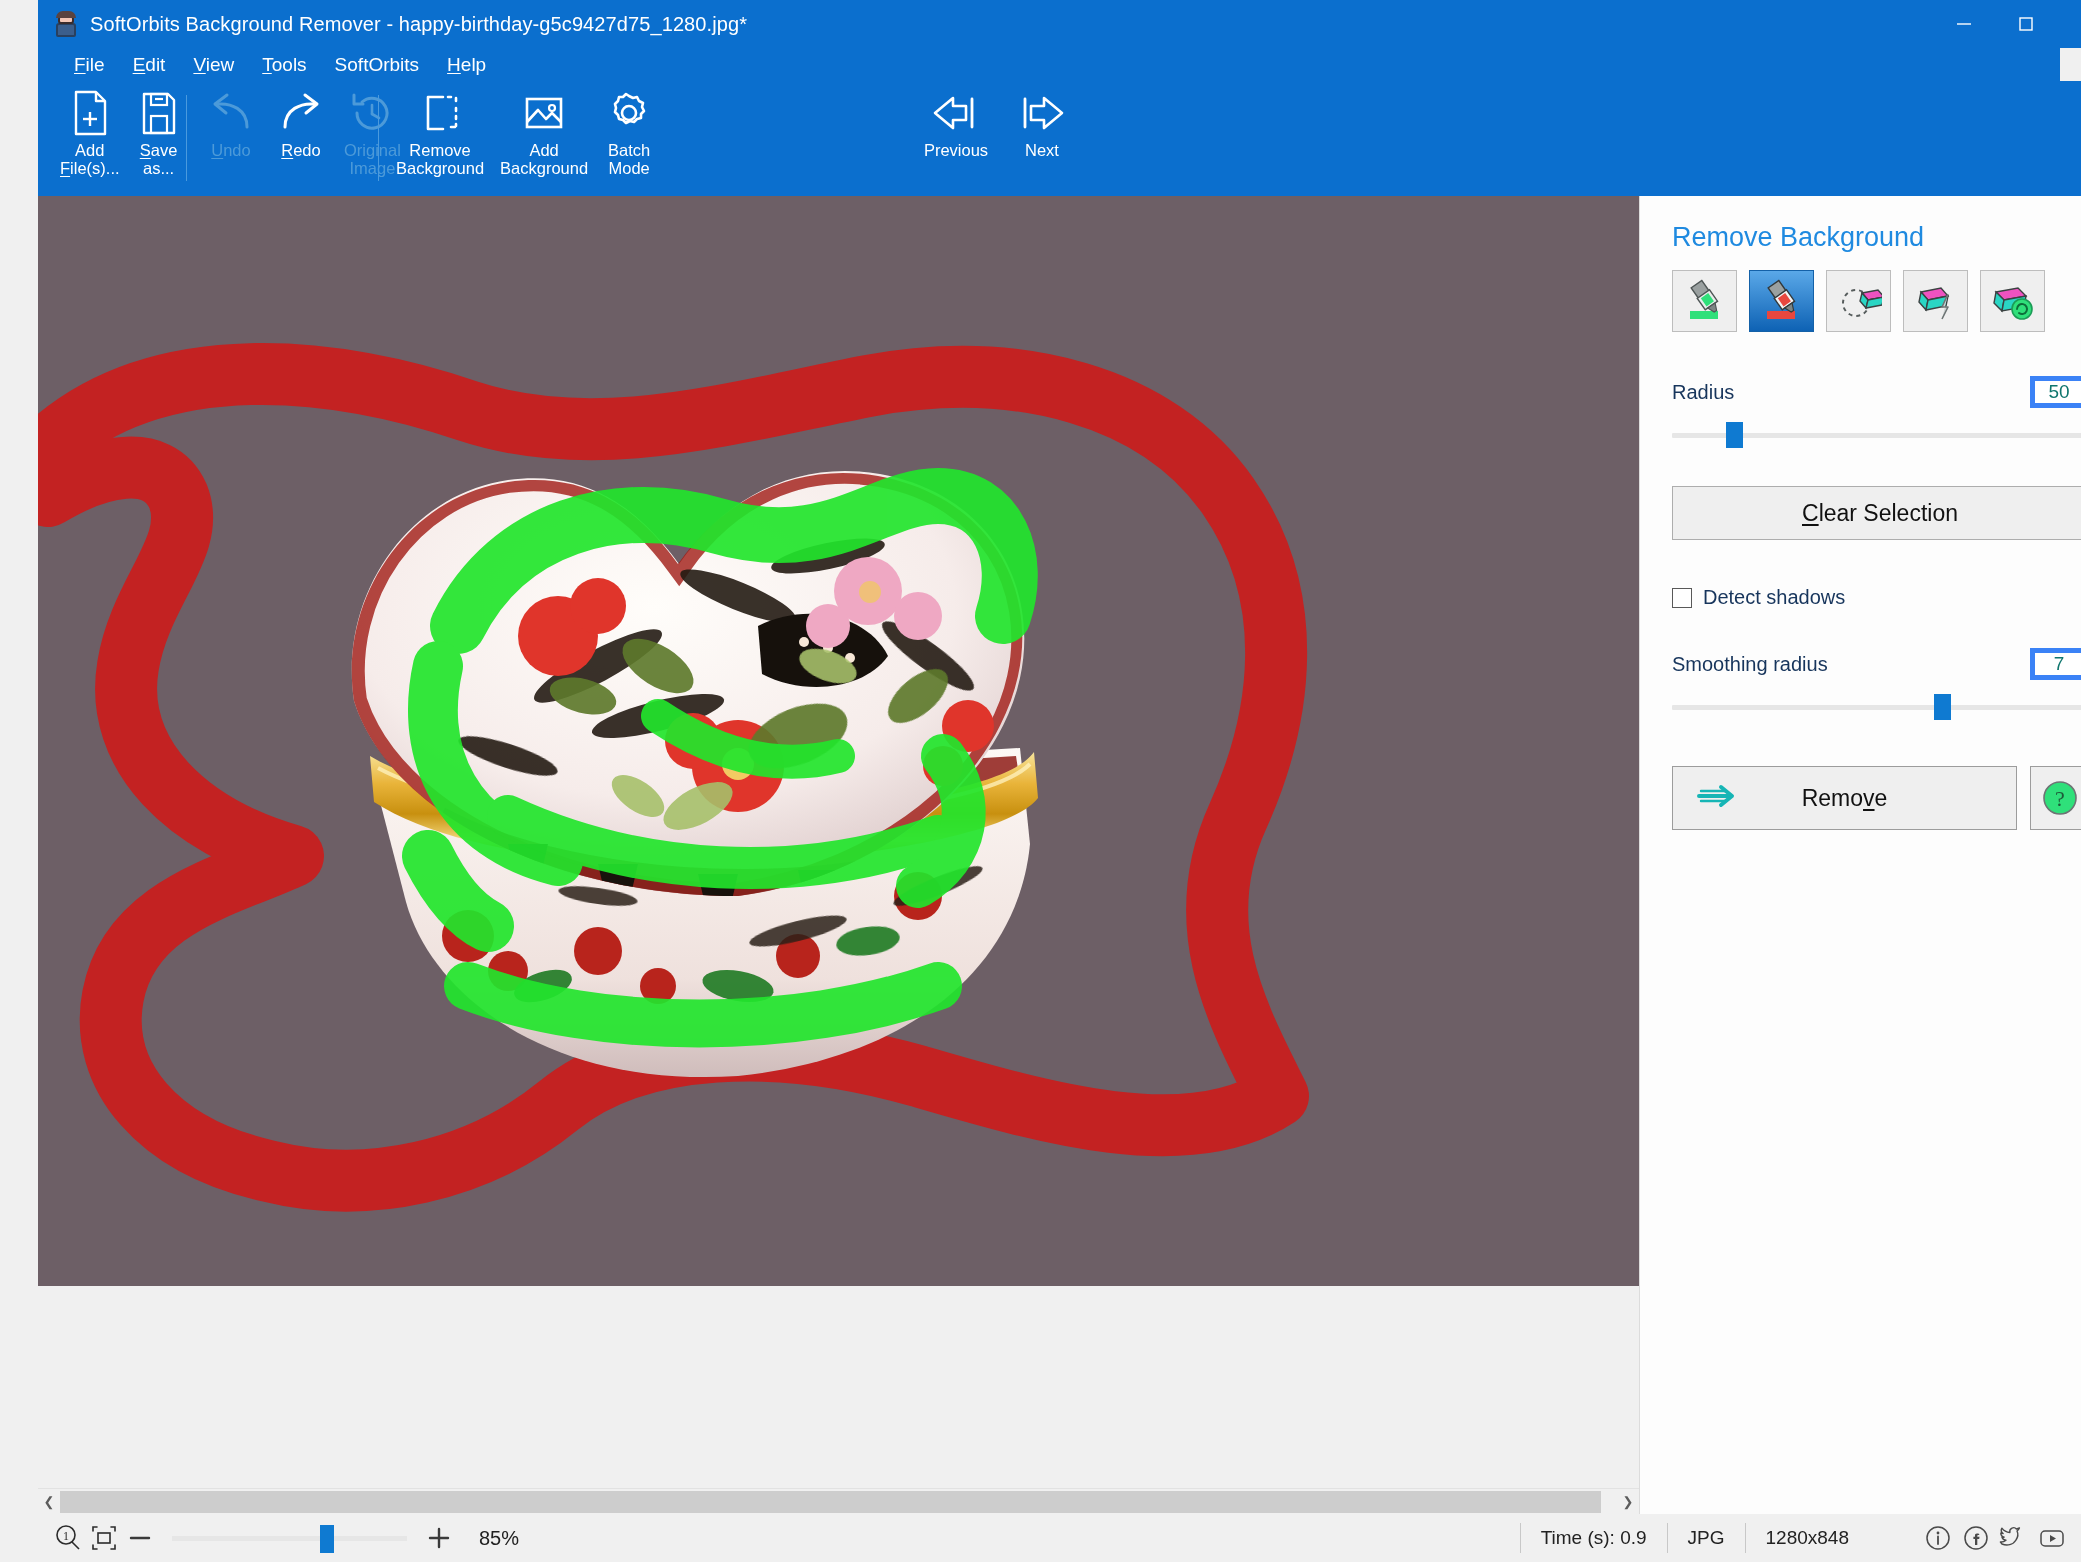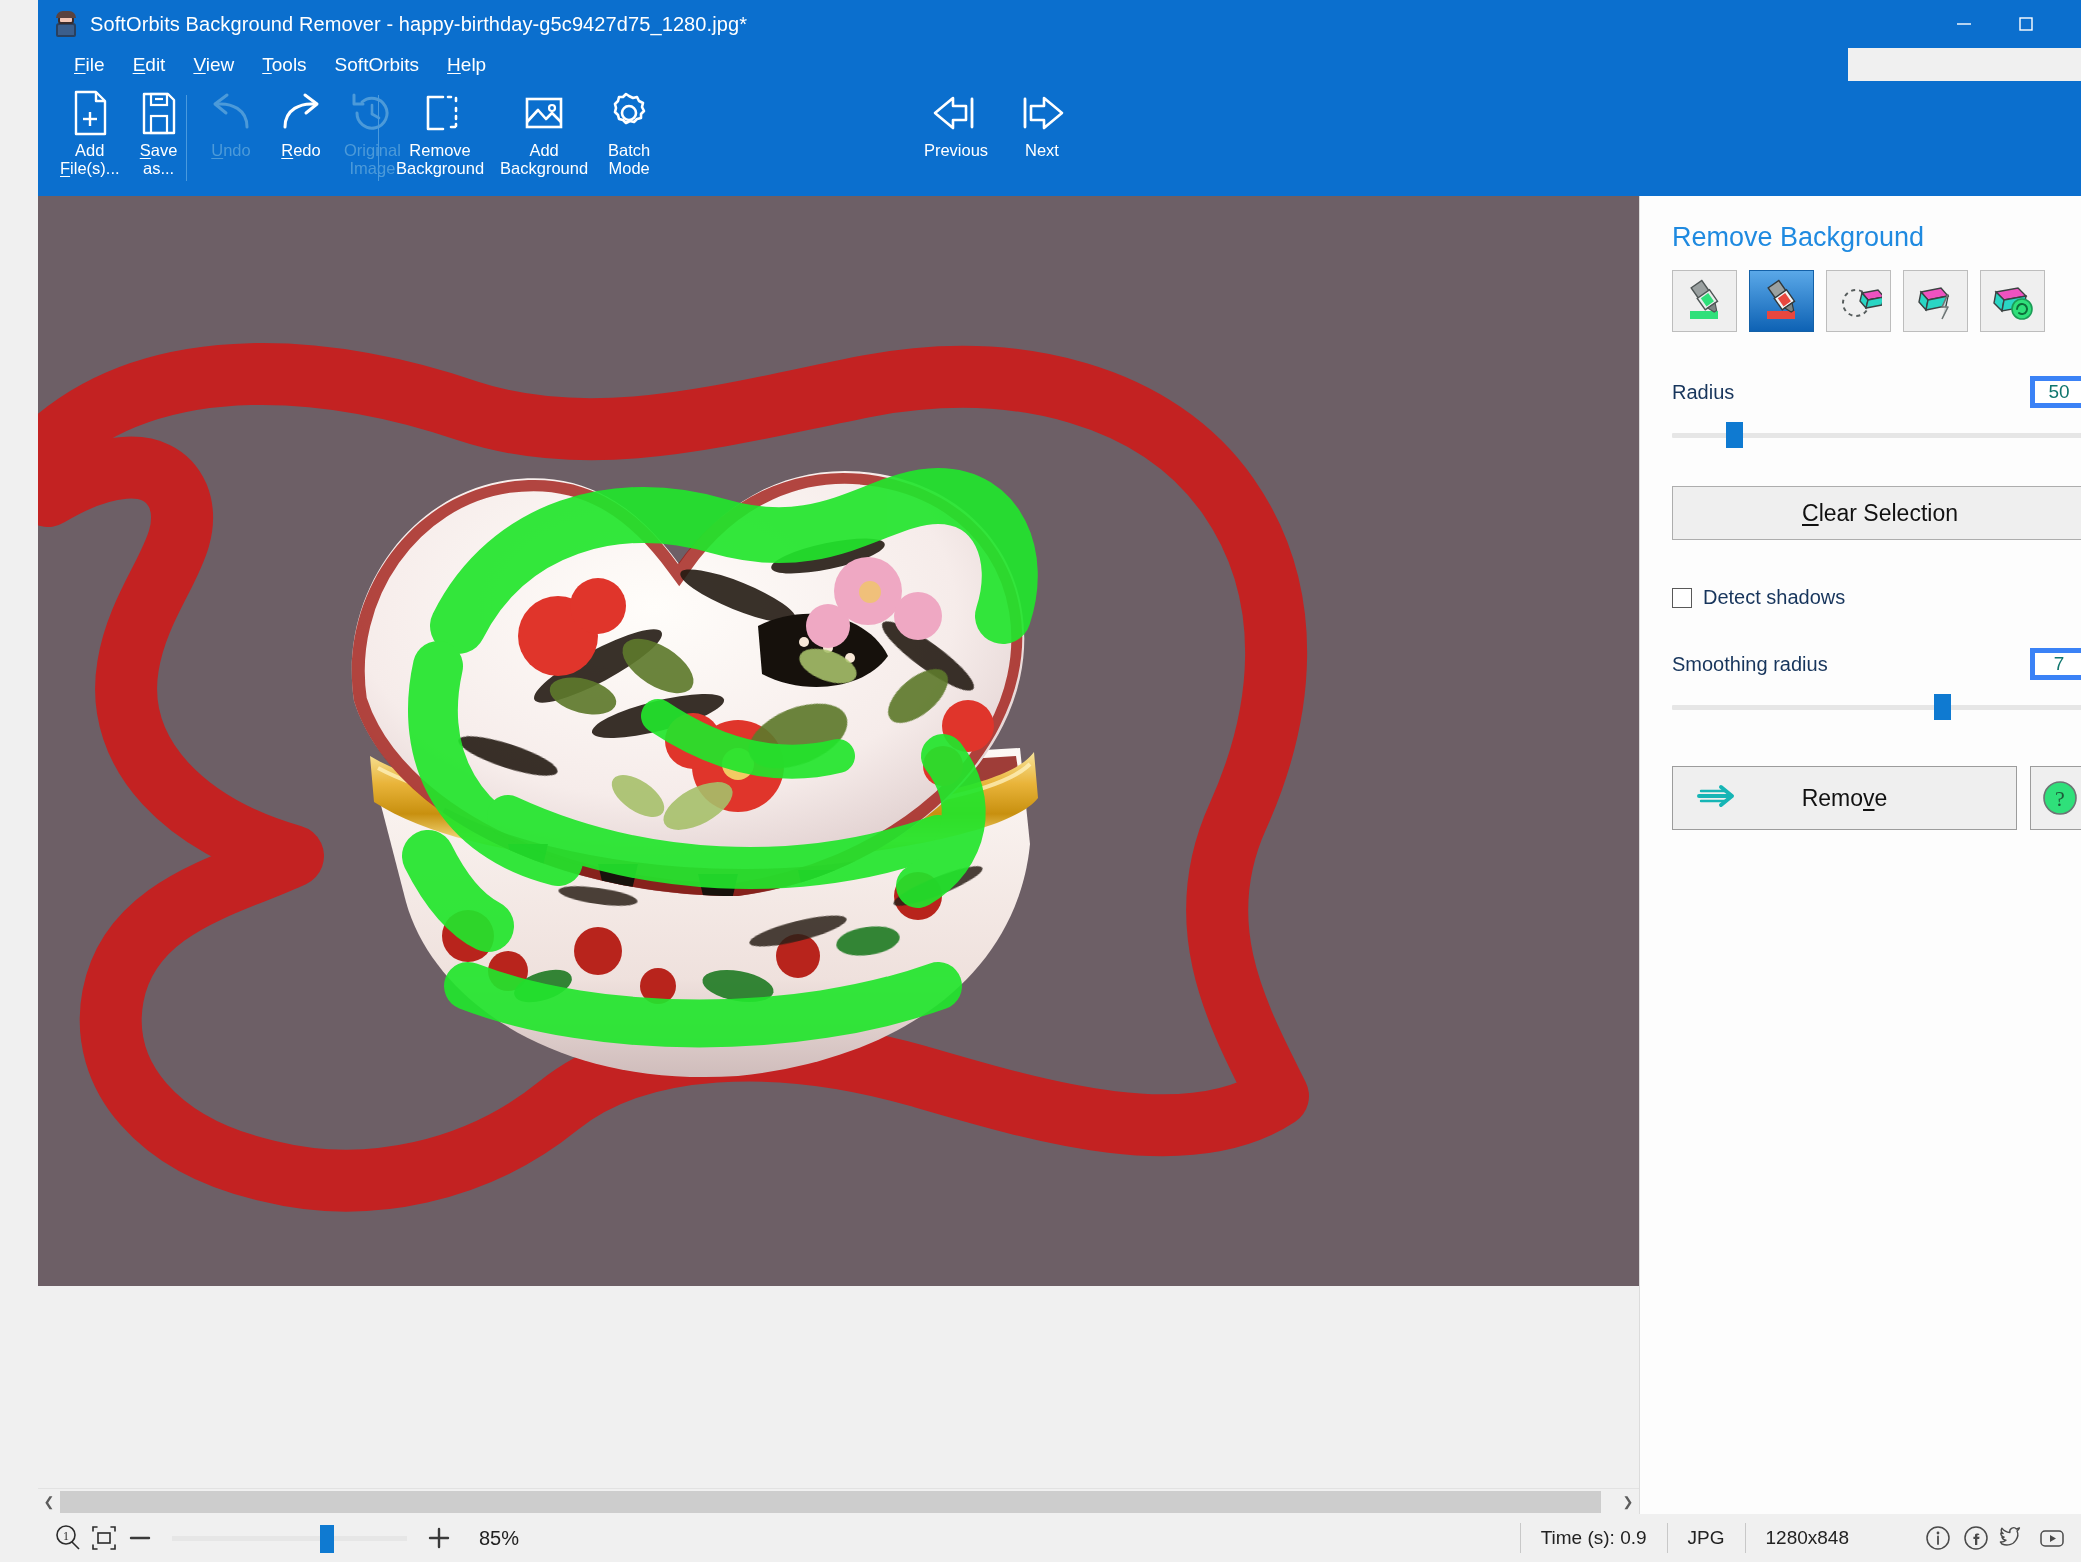--- a/index.html
+++ b/index.html
@@ -29,21 +29,21 @@
   .title-text {
     color:#fff; font-size:20px; letter-spacing:0.1px; white-space:nowrap;
     font-family:"Liberation Sans", sans-serif;
   }
   .winbtns { position:absolute; right:0; top:0; height:48px; display:flex; }
   .winbtn { width:62px; height:48px; display:flex; align-items:center; justify-content:center; }
   .winbtn svg { display:block; }
 
   
   .menubar {
-    position:absolute; left:0; top:48px; width:1810px; height:33px;
+    position:absolute; left:0; top:48px; width:2022px; height:33px;
     background:#0b6fce; display:flex; align-items:center; padding-left:22px;
   }
   .menu-item {
     color:#fff; font-size:19px; padding:3px 14px; white-space:nowrap;
     font-family:"Liberation Sans", sans-serif;
   }
   .menu-item u { text-decoration: underline; text-underline-offset:2px; }
 
   
   .toolbar {

